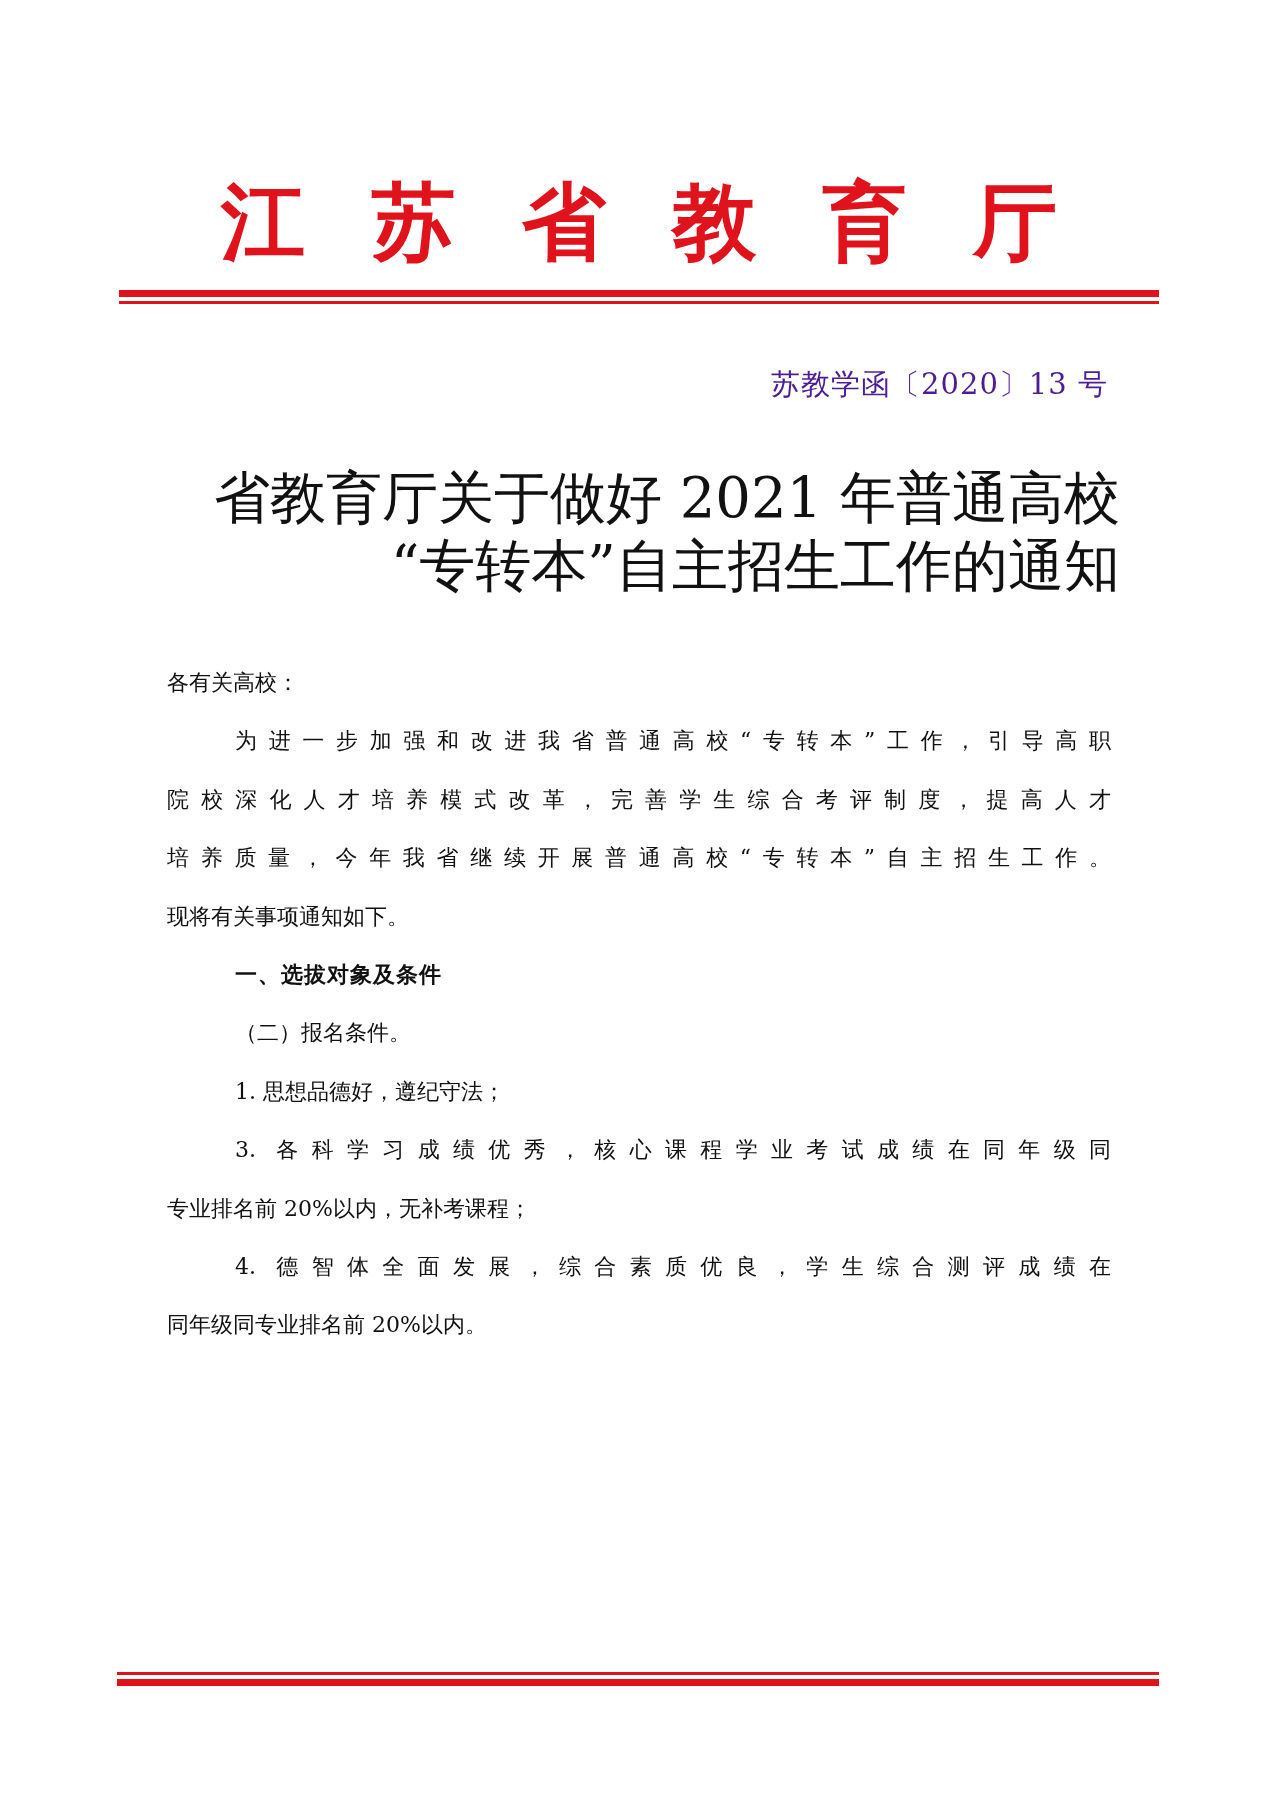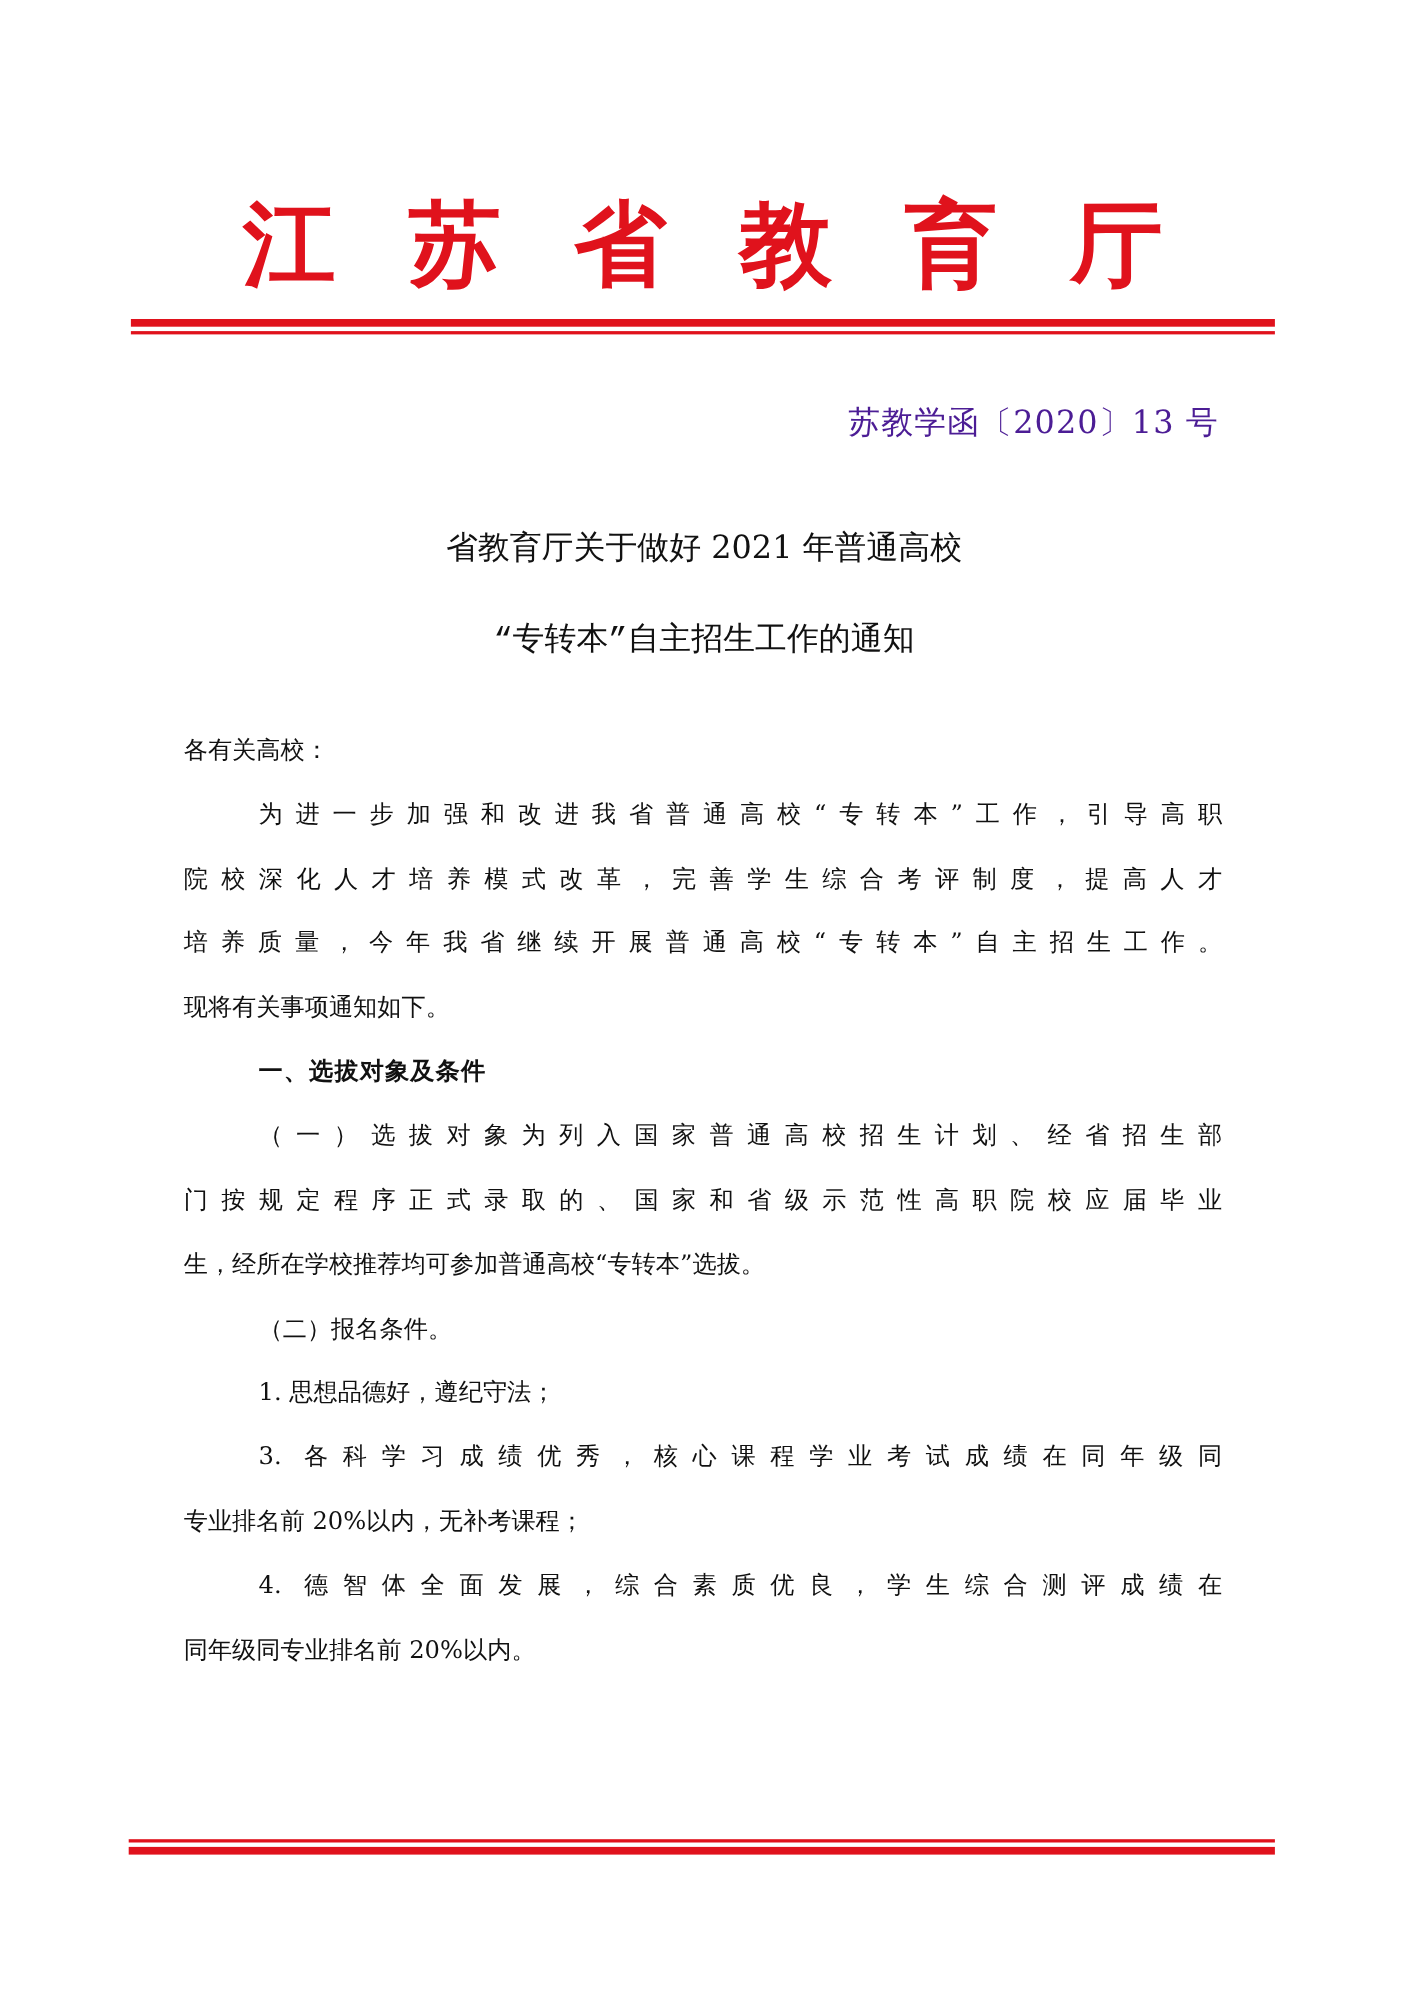--- a/index.html
+++ b/index.html
@@ -60,27 +60,27 @@
       top: 364px;
       font-size: 29px;
       line-height: 40px;
       letter-spacing: 1px;
       color: #4c1d95;
     }
     .title {
       position: absolute;
       left: 160px;
       width: 960px;
-      text-align: center;
-      font-size: 29px;
+      text-align: right;
+      font-size: 56px;
       line-height: 59px;
       color: #111;
     }
     .title.l1 { top: 468px; }
-    .title.l2 { top: 553px; font-family: Liberation Mono, monospace; }
+    .title.l2 { top: 536px; }
 
     .body-text {
       position: absolute;
       left: 167px;
       top: 654px;
       width: 944px;
       font-size: 22px;
       line-height: 58.4px;
       color: #111;
     }
@@ -127,25 +127,20 @@
 
     <div>
       <span class="line ind">为进一步加强和改进我省普通高校“专转本”工作，引导高职</span>
       <span class="line">院校深化人才培养模式改革，完善学生综合考评制度，提高人才</span>
       <span class="line">培养质量，今年我省继续开展普通高校“专转本”自主招生工作。</span>
       <span class="line last">现将有关事项通知如下。</span>
     </div>
 
     <span class="line last ind heading">一、选拔对象及条件</span>
 
-    <div>
-      <span class="line ind">（一）选拔对象为列入国家普通高校招生计划、经省招生部</span>
-      <span class="line">门按规定程序正式录取的、国家和省级示范性高职院校应届毕业</span>
-      <span class="line last">生，经所在学校推荐均可参加普通高校“专转本”选拔。</span>
-    </div>
 
     <span class="line last ind">（二）报名条件。</span>
 
     <div>
       <span class="line last ind">1. 思想品德好，遵纪守法；</span>
       <span class="line ind">3. 各科学习成绩优秀，核心课程学业考试成绩在同年级同</span>
       <span class="line last">专业排名前 20%以内，无补考课程；</span>
       <span class="line ind">4. 德智体全面发展，综合素质优良，学生综合测评成绩在</span>
       <span class="line last">同年级同专业排名前 20%以内。</span>
     </div>

